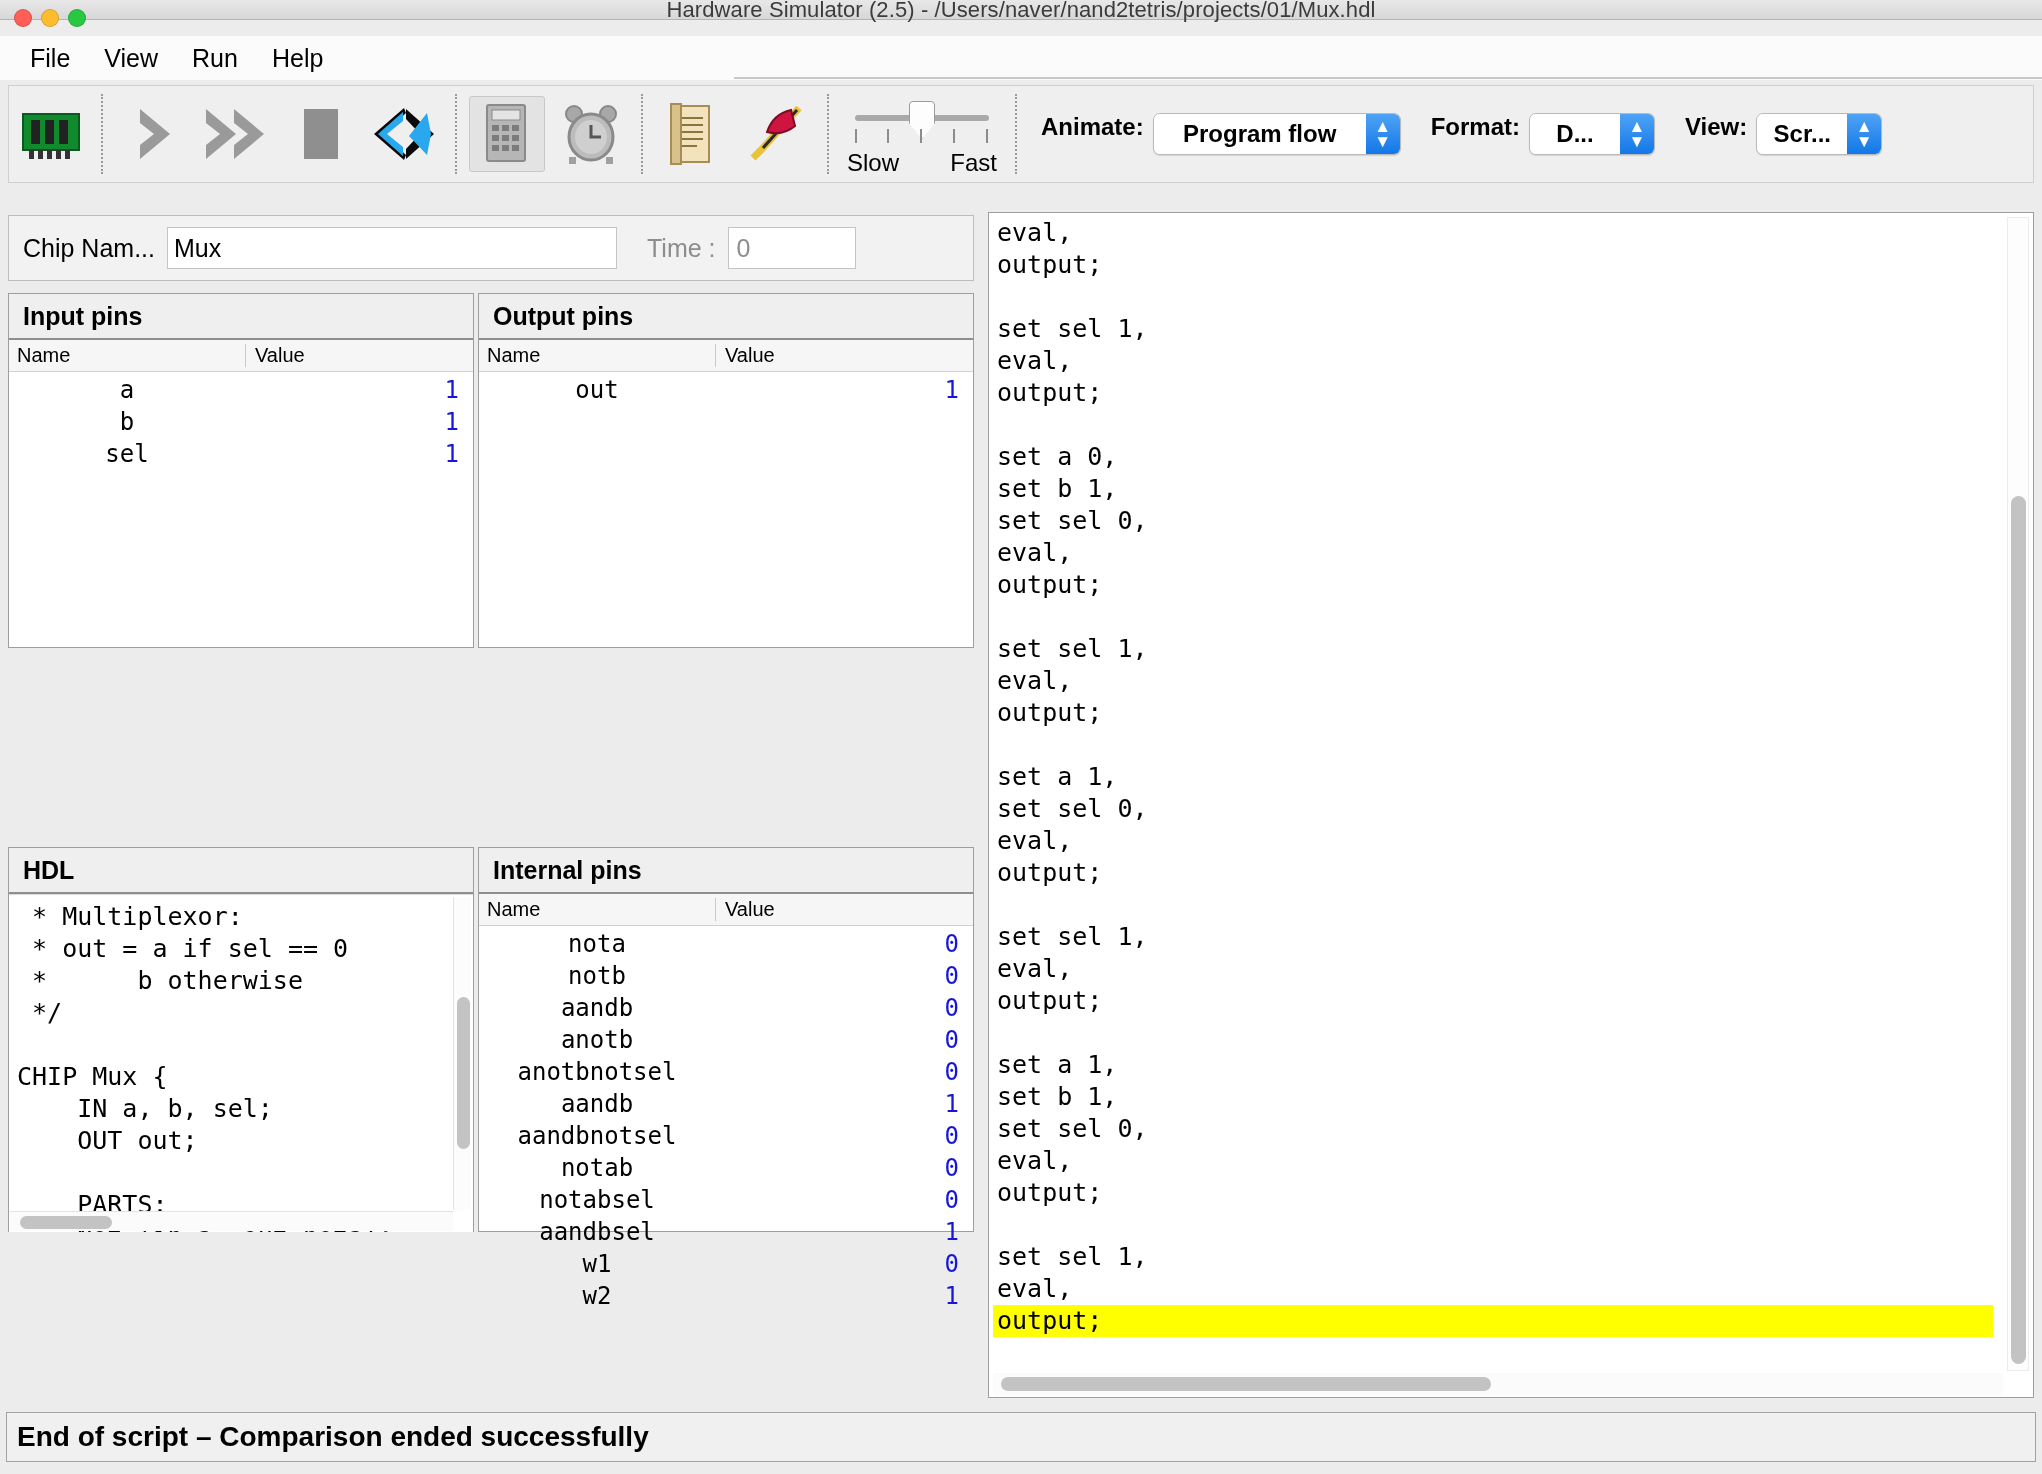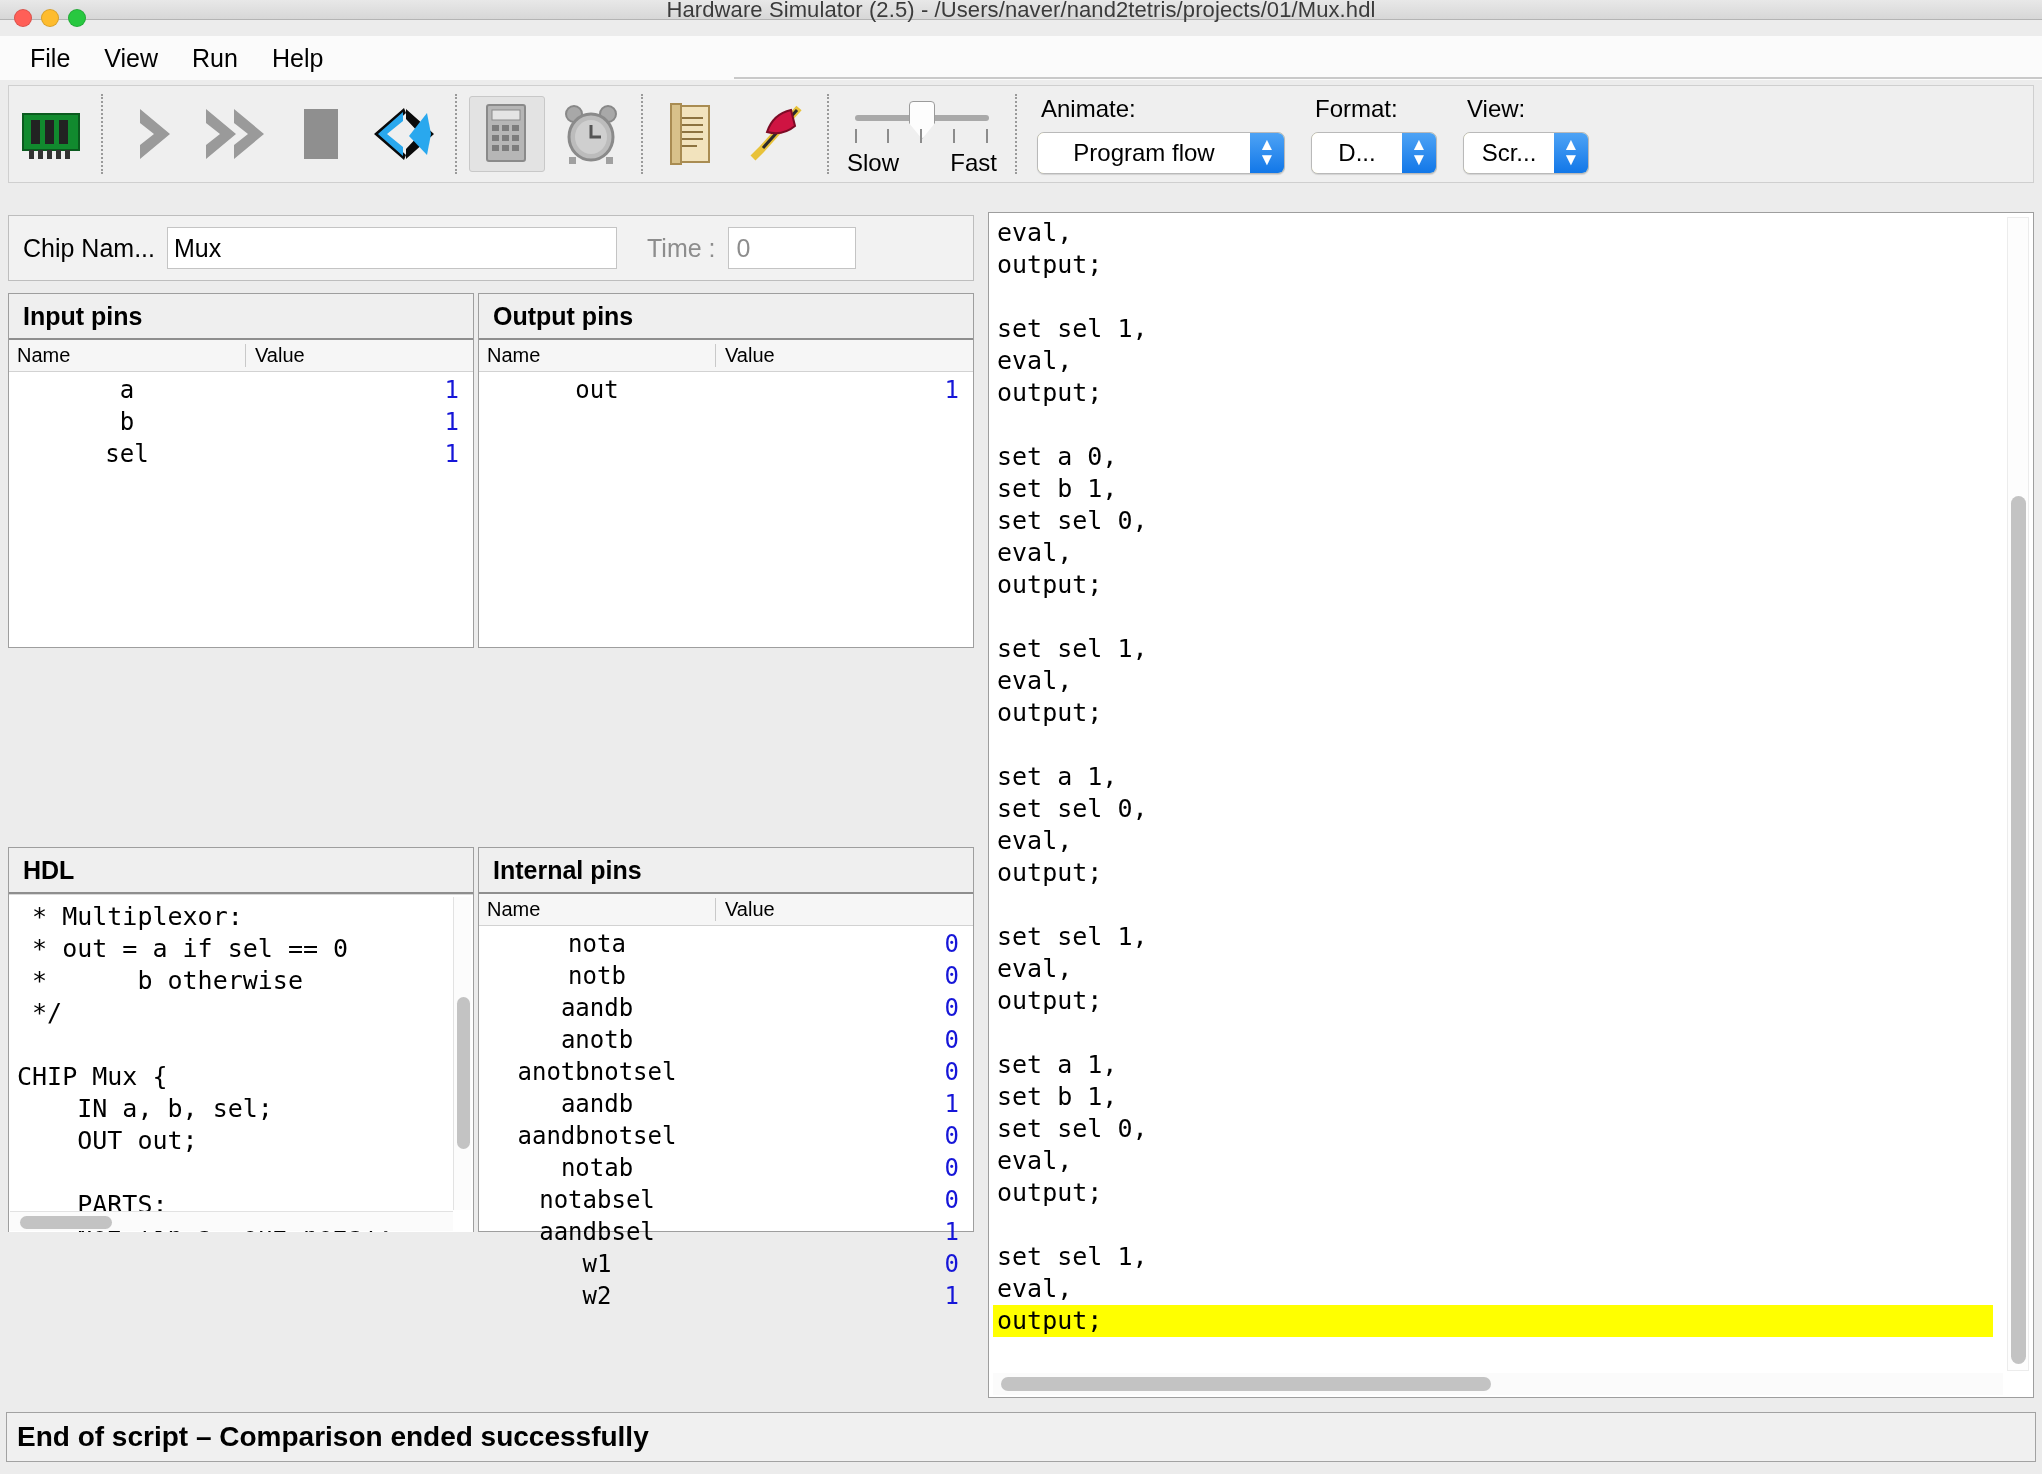--- a/index.html
+++ b/index.html
@@ -72,21 +72,21 @@
   }
   .slider-ticks { position: absolute; left: 8px; top: 38px; width: 134px; height: 16px; }
   .slider-ticks i {
     position: absolute; width: 2px; height: 14px; background: #8c8c8c;
   }
   .slider-labels {
     position: absolute; left: 0; top: 58px; width: 150px;
     display: flex; justify-content: space-between; font-size: 24px; color: #000;
   }
   .anim-group { display: flex; align-items: flex-start; margin-left: 12px; gap: 26px; }
-  .combo-block { display: flex; flex-direction: column; gap: 9px; }
+  .combo-block { display: flex; gap: 9px; font-weight: bold; }
   .combo-label { font-size: 24px; color: #000; padding-left: 4px; }
   .combo {
     display: flex; align-items: stretch; height: 42px;
     border-radius: 7px; overflow: hidden;
     border: 1px solid #b9b9b9; background: #fef9c3;
     box-shadow: 0 1px 1px rgba(0,0,0,.12);
   }
   .combo .val {
     display: flex; align-items: center; justify-content: center;
     font-size: 24px; color: #000; padding: 0 12px; background: #fff;

